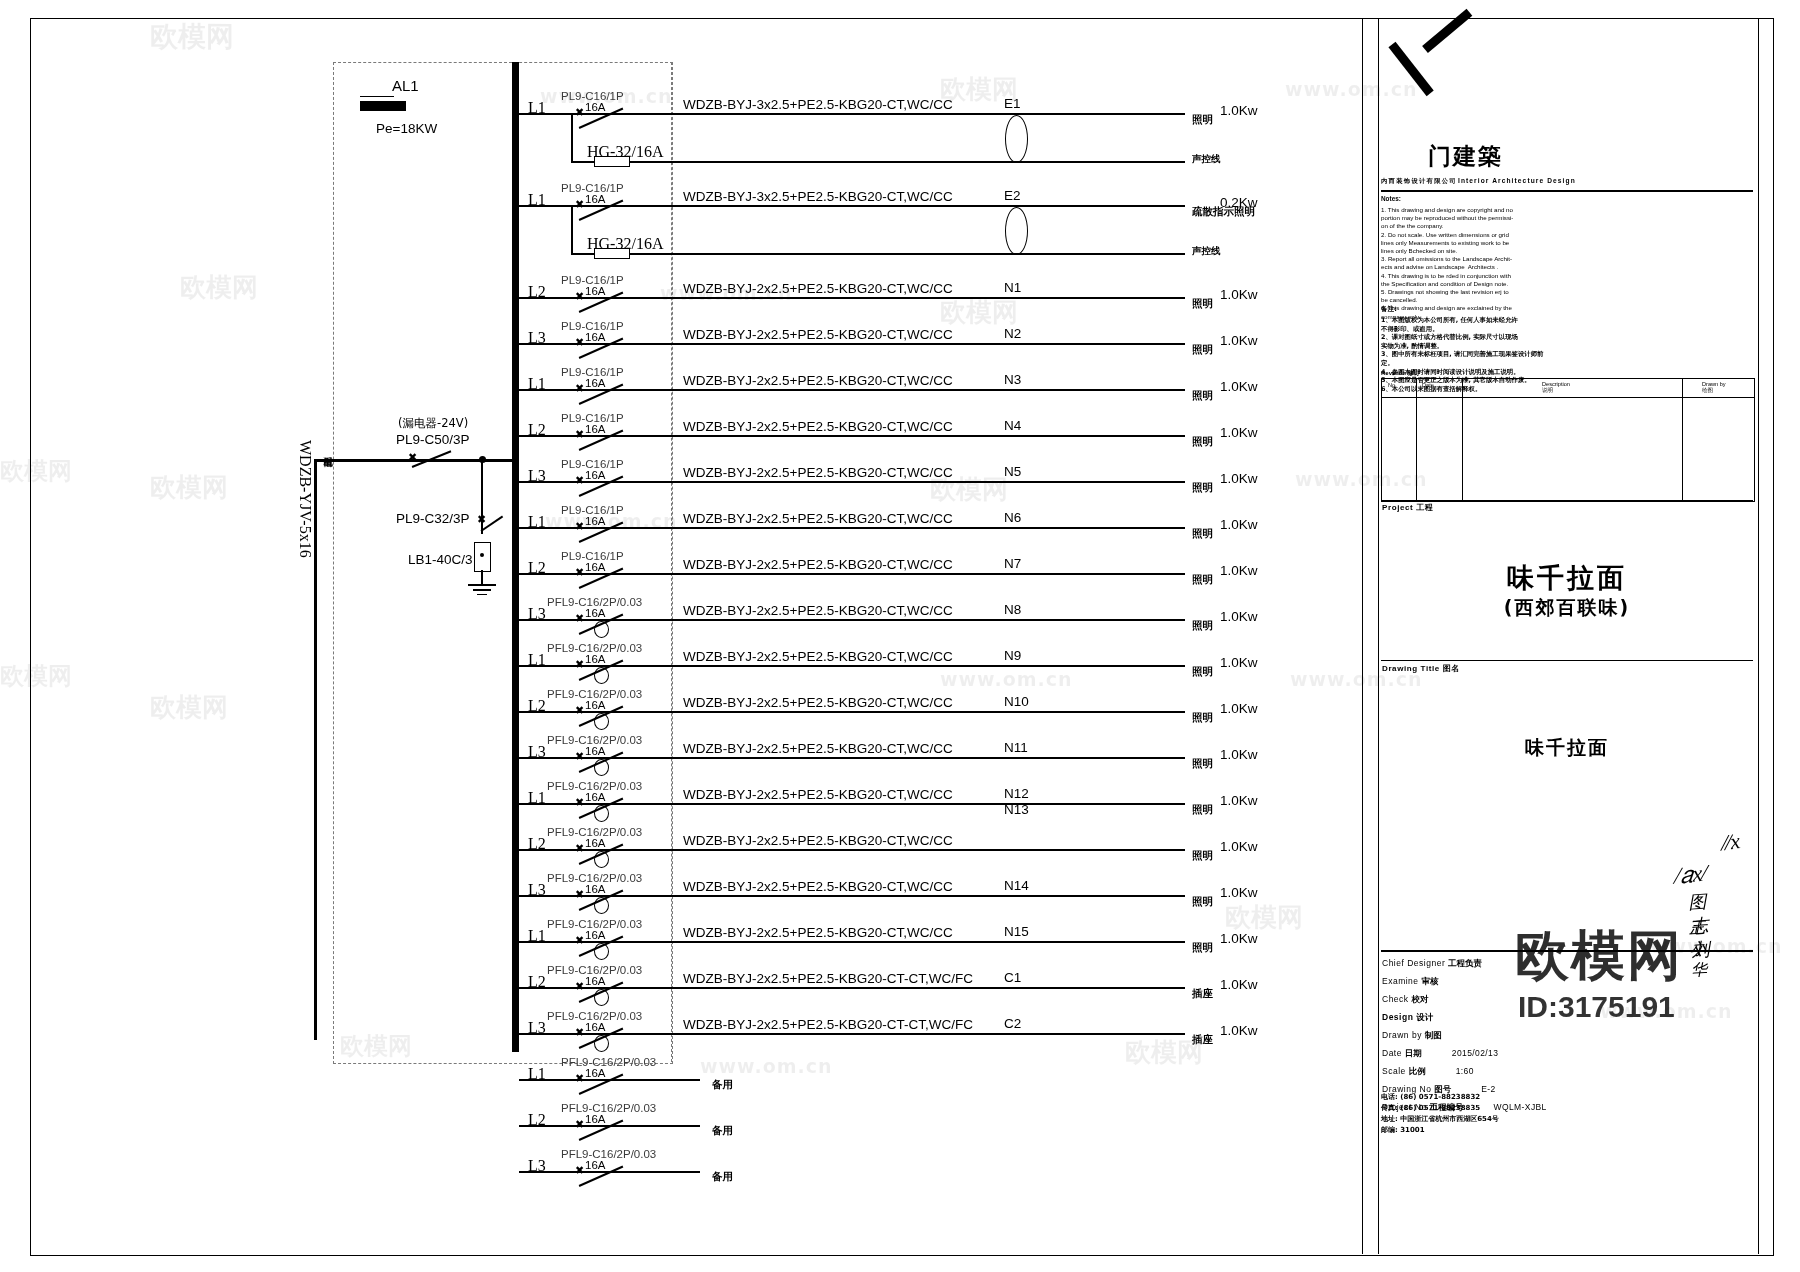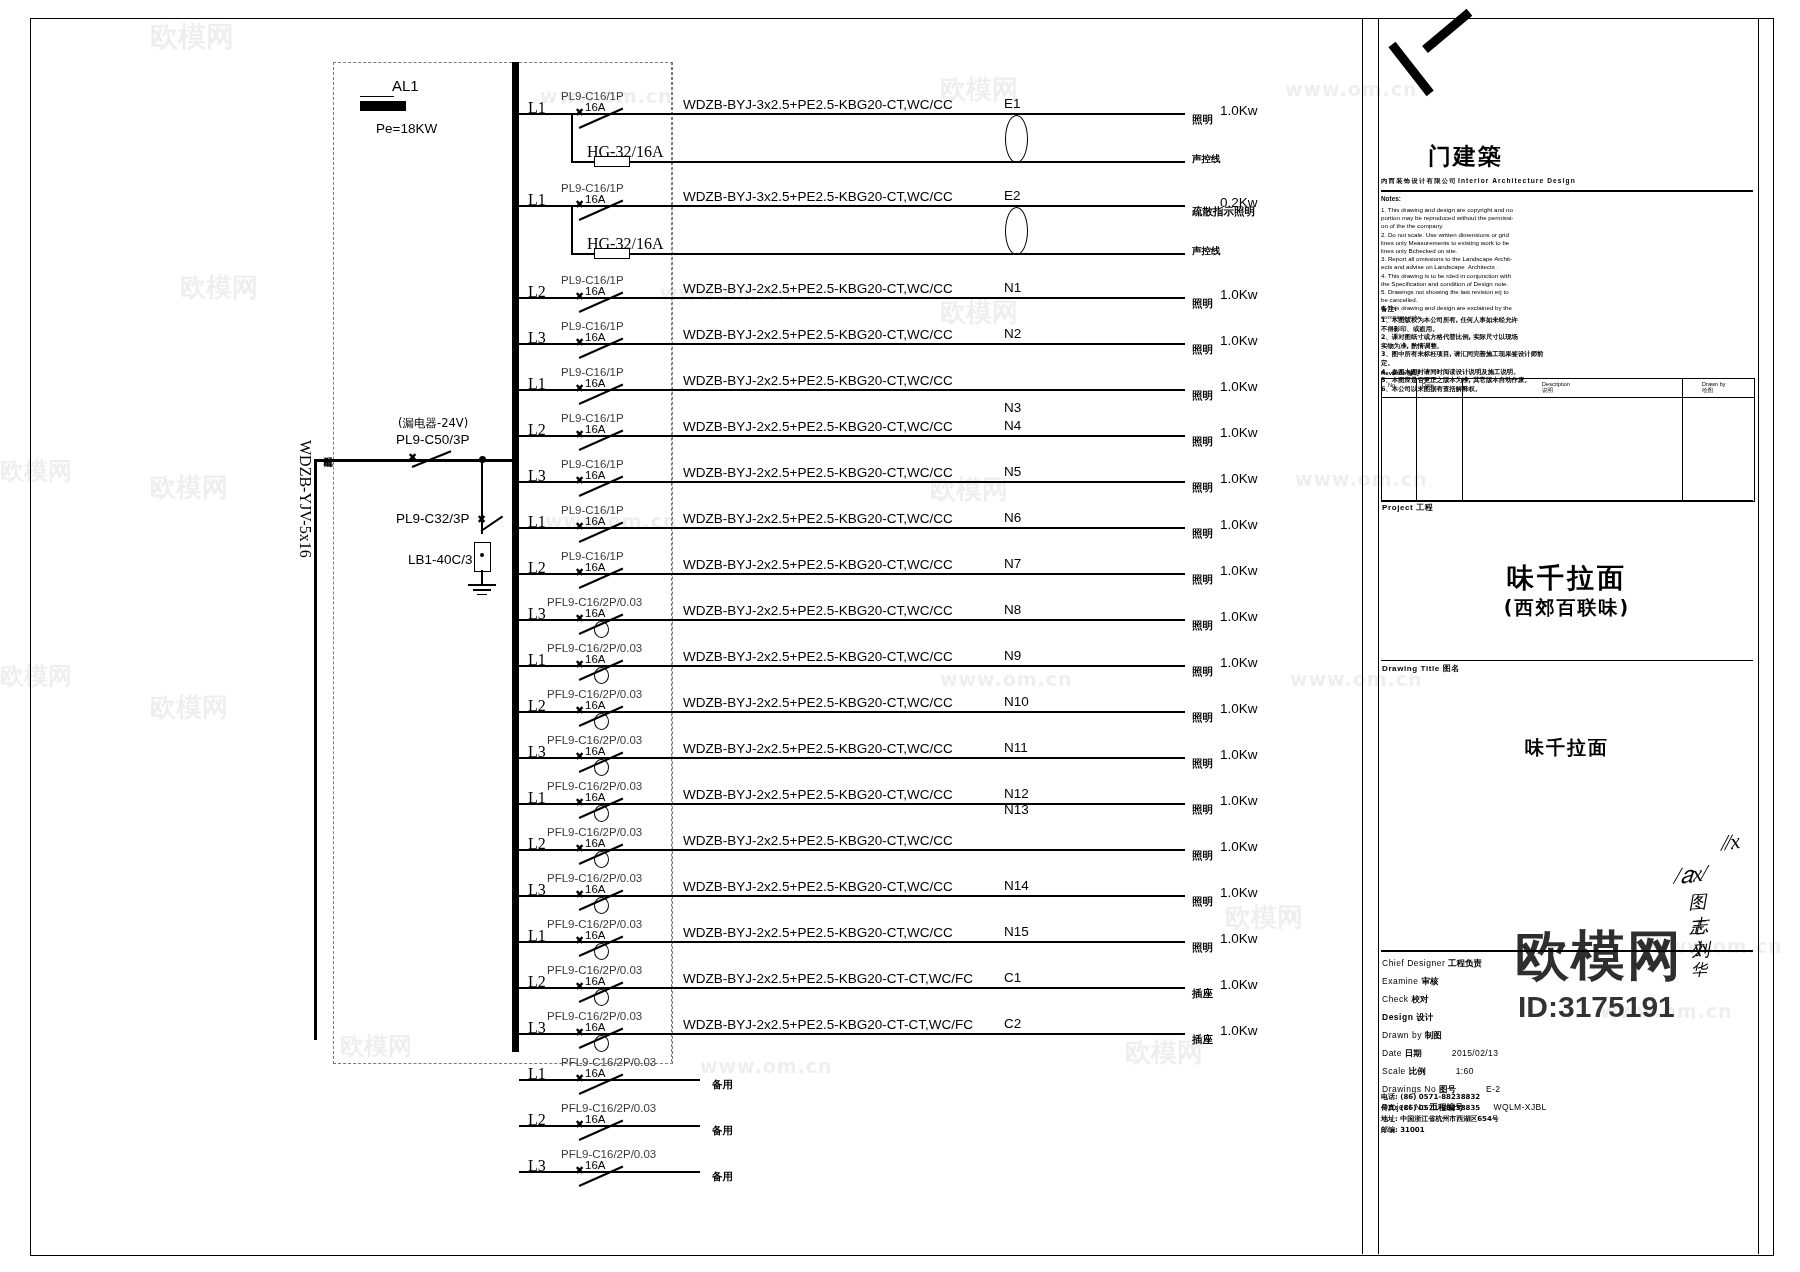--- a/index.html
+++ b/index.html
@@ -202,21 +202,21 @@
       <div class="txt t13" style="left:1220px;top:334px;">1.0Kw</div>
       <div class="row-wire" style="left:1092px;top:343px;width:93px;"></div>
       <div class="abs" style="left:0;top:0;width:0;height:0;"></div>
       <div class="txt t12" style="left:528px;top:376px;">L1</div>
       <div class="txt t11 grey" style="left:561px;top:367px;">PL9-C16/1P</div>
       <div class="txt t11" style="left:585px;top:378px;">16A</div>
       <div class="row-wire" style="left:519px;top:389px;width:573px;"></div>
       <div class="xmark" style="left:575px;top:383px;">✖</div>
       <div class="switch-arm" style="left:579px;top:403px;width:48px;transform:rotate(-24deg);"></div>
       <div class="txt t13" style="left:683px;top:374px;">WDZB-BYJ-2x2.5+PE2.5-KBG20-CT,WC/CC</div>
-      <div class="txt t13" style="left:1004px;top:373px;margin-top:28px;">N3</div>
+      <div class="txt t13" style="left:1004px;top:373px;">N3</div>
       <div class="txt t10 cn" style="left:1192px;top:384px;font-weight:bold;">照明</div>
       <div class="txt t13" style="left:1220px;top:380px;">1.0Kw</div>
       <div class="row-wire" style="left:1092px;top:389px;width:93px;"></div>
       <div class="abs" style="left:0;top:0;width:0;height:0;"></div>
       <div class="txt t12" style="left:528px;top:422px;">L2</div>
       <div class="txt t11 grey" style="left:561px;top:413px;">PL9-C16/1P</div>
       <div class="txt t11" style="left:585px;top:424px;">16A</div>
       <div class="row-wire" style="left:519px;top:435px;width:573px;"></div>
       <div class="xmark" style="left:575px;top:429px;">✖</div>
       <div class="switch-arm" style="left:579px;top:449px;width:48px;transform:rotate(-24deg);"></div>
@@ -482,21 +482,21 @@
 
     <div class="tb-line" style="left:1381px;top:950px;width:372px;height:1.6px;"></div>
     <div id="sigs">
         <div class="sig-row" style="left:1382px;top:958px;"><span style="letter-spacing:.5px;">Chief Designer </span><span class="sig-cn" style="font-size:8.5px;">工程负责</span></div>
         <div class="sig-row" style="left:1382px;top:976px;"><span style="letter-spacing:.5px;">Examine </span><span class="sig-cn" style="font-size:8.5px;">审核</span></div>
         <div class="sig-row" style="left:1382px;top:994px;"><span style="letter-spacing:.5px;">Check </span><span class="sig-cn" style="font-size:8.5px;">校对</span></div>
         <div class="sig-row" style="left:1382px;top:1012px;"><span style="letter-spacing:.5px;font-weight:bold;">Design </span><span class="sig-cn" style="font-size:8.5px;">设计</span></div>
         <div class="sig-row" style="left:1382px;top:1030px;"><span style="letter-spacing:.5px;">Drawn by </span><span class="sig-cn" style="font-size:8.5px;">制图</span></div>
         <div class="sig-row" style="left:1382px;top:1048px;"><span style="letter-spacing:.5px;">Date </span><span class="sig-cn" style="font-size:8.5px;">日期</span><span style="margin-left:30px;letter-spacing:.4px;">2015/02/13</span></div>
         <div class="sig-row" style="left:1382px;top:1066px;"><span style="letter-spacing:.5px;">Scale </span><span class="sig-cn" style="font-size:8.5px;">比例</span><span style="margin-left:30px;letter-spacing:.4px;">1:60</span></div>
-        <div class="sig-row" style="left:1382px;top:1084px;"><span style="letter-spacing:.5px;">Drawings No </span><span class="sig-cn" style="font-size:8.5px;">图号</span><span style="margin-left:30px;letter-spacing:.4px;">E-2</span></div>
+        <div class="sig-row" style="left:1382px;top:1084px;"><span style="letter-spacing:.5px;">Drawing No </span><span class="sig-cn" style="font-size:8.5px;">图号</span><span style="margin-left:30px;letter-spacing:.4px;">E-2</span></div>
         <div class="sig-row" style="left:1382px;top:1102px;"><span style="letter-spacing:.5px;">Project No </span><span class="sig-cn" style="font-size:8.5px;">工程编号</span><span style="margin-left:30px;letter-spacing:.4px;">WQLM-XJBL</span></div>
       </div>
 
     <div class="scribble" style="left:1712px;top:830px;font-size:22px;"> ⁄⁄x</div>
     <div class="scribble" style="left:1676px;top:862px;font-size:23px;transform:rotate(-6deg);">⁄𝑎x⁄</div>
     <div class="scribble" style="left:1690px;top:890px;font-size:18px;transform:rotate(-4deg);">图志刘</div>
     <div class="scribble" style="left:1690px;top:918px;font-size:16px;transform:rotate(-3deg);">王小华</div>
 
     <div class="notes-cn" style="left:1381px;top:1092px;width:250px;font-size:7px;line-height:11px;">电话: (86) 0571-88238832
 传真: (86) 0571-88238835

